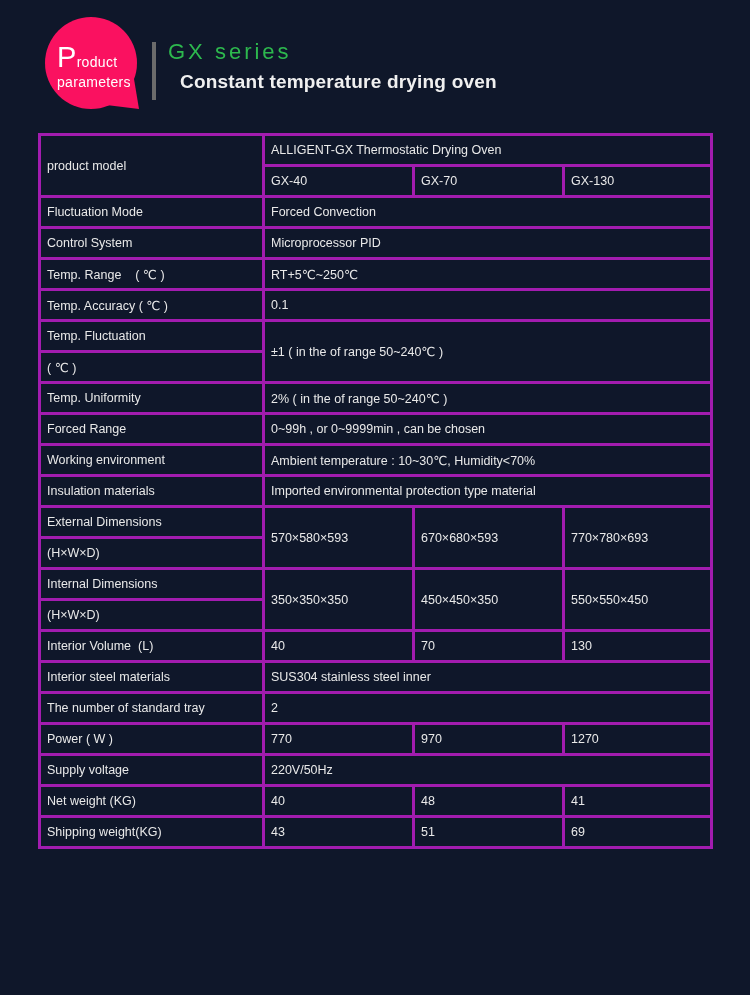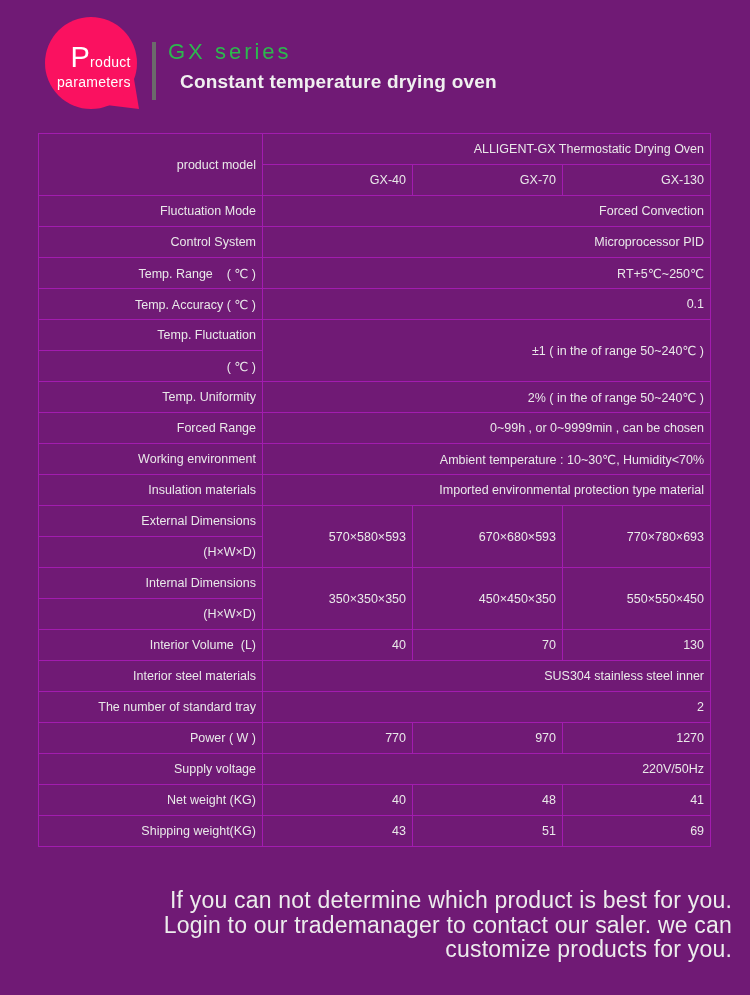--- a/index.html
+++ b/index.html
@@ -1,22 +1,21 @@
 <!DOCTYPE html>
 <html><head>
 <meta charset="utf-8">
 <style>
   html,body{margin:0;padding:0;background:#343434;}
   .page{
     position:relative;
     width:750px;height:995px;
-    background:#701a75;
+    background:#0f172a;
     font-family:"Liberation Sans","DejaVu Sans",sans-serif;
     overflow:hidden;
-    text-align:right;
   }
 
   
   .bubble-wrap{position:absolute;left:44px;top:17px;width:100px;height:97px;}
   .bubble-svg{position:absolute;left:0;top:0;}
   .bubble-text{position:absolute;left:13px;top:27px;color:#ffffff;}
   .bubble-line1{font-size:14px;line-height:26px;letter-spacing:0.3px;}
   .bubble-line1::first-letter{font-size:29px;}
   .bubble-line2{font-size:14px;line-height:15px;letter-spacing:0.3px;}
 
@@ -37,21 +36,21 @@
   
   .spec-table{
     position:absolute;left:38px;top:133px;
     width:672px;
     border-collapse:collapse;table-layout:fixed;
     color:#e9e9e9;
     font-size:12.5px;
   }
   .spec-table tr{height:31px;}
   .spec-table td{
-    border:1px solid #a21caf;
+    border:3px solid #a21caf;
     padding:0 6px;
     white-space:pre-wrap;
     overflow:hidden;
     vertical-align:middle;
   }
 
   
   .footer-note{
     position:absolute;left:37px;top:888px;width:695px;
     margin:0;
@@ -187,17 +186,14 @@
         </tr>
         <tr>
           <td>Shipping weight(KG)</td>
           <td>43</td>
           <td>51</td>
           <td>69</td>
         </tr>
       </tbody>
   </table>
 
-  <p class="footer-note">If you can not determine which product is best for you.
-Login to our trademanager to contact our saler. we can
-customize products for you.</p>
 
 </div>
 
 </body></html>

